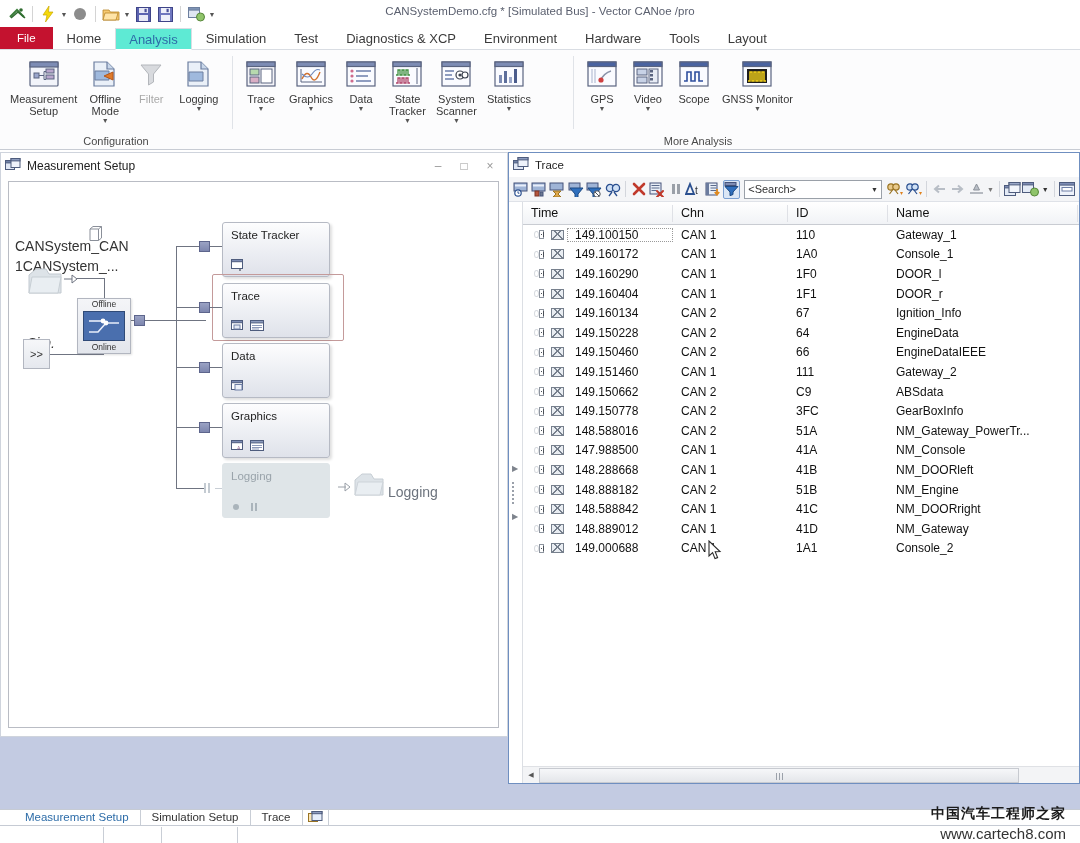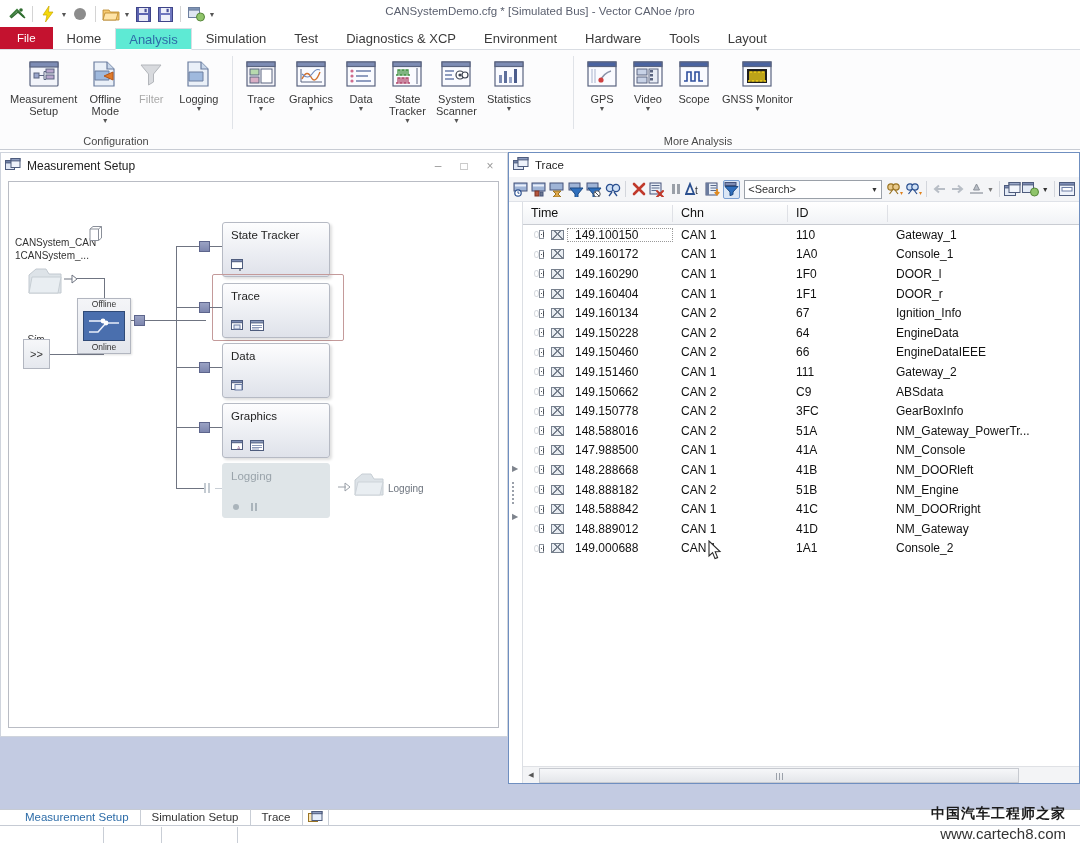--- a/index.html
+++ b/index.html
@@ -125,21 +125,21 @@
   .toggle-sw {
     width:42px; height:30px; background:#4a6fae;
     border:1px solid #2f4a77; position:relative;
   }
   .simbtn {
     position:absolute; width:27px; height:30px;
     background:linear-gradient(to bottom,#f6f7f9,#e5e8ee);
     border:1px solid #b2b6c0; display:flex; align-items:center; justify-content:center;
     font-size:11px; color:#333;
   }
-  .diag-txt { position:absolute; font-size:10px; color:#333; line-height:13px; }
+  .diag-txt { position:absolute; font-size:14px; color:#333; line-height:20px; }
 
   
   .twin {
     position:absolute; left:508px; top:0; width:572px; height:632px;
     background:#ffffff; border:1px solid #6f8fc0;
   }
   .twin-title { height:24px; display:flex; align-items:center; padding:0 4px; background:#fff; }
   .twin-title-txt { font-size:11.5px; color:#222; margin-left:6px; }
   .ttoolbar {
     height:25px; display:flex; align-items:center; gap:1px;
@@ -850,20 +850,21 @@
               <div class="dotcol"></div>
           </div>
           <div style="position:absolute; left:3px; top:310px; color:#7d838c; font-size:8px;">▶</div>
         </div>
 
         <div class="tgrid-main">
           <div class="thead">
             <div class="th" style="width:150px">Time</div>
             <div class="th" style="width:115px">Chn</div>
             <div class="th" style="width:100px">ID</div>
+            <div class="th" style="width:190px; border-right:none">Name</div>
           </div>
 
           <div id="trace-rows">
               <div class="trow first">
                 <div class="tc tc-expand">
                   <div class="ghost-dot"></div>
                   <div class="plusbox"></div>
                 </div>
                 <div style="width: 20px; display: flex; align-items: center;">
                   <div class="msgico"></div>

